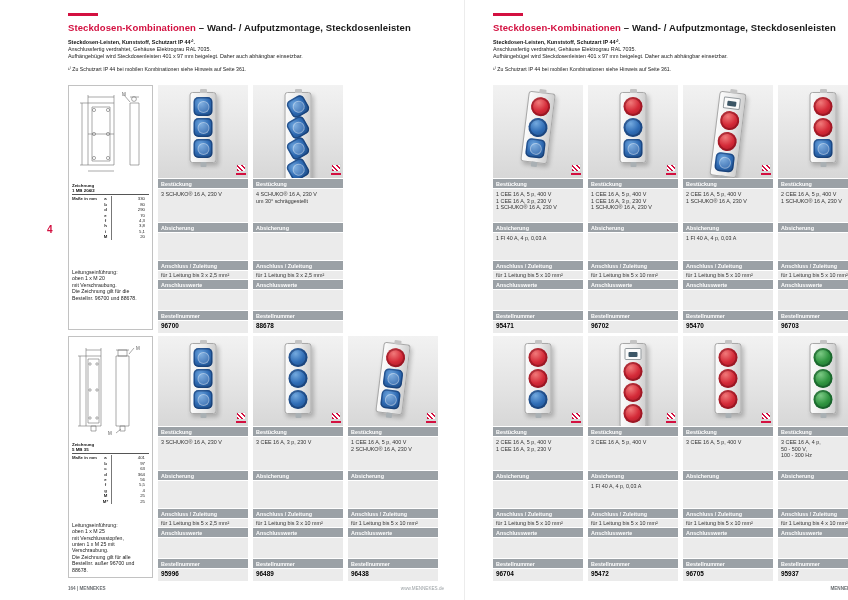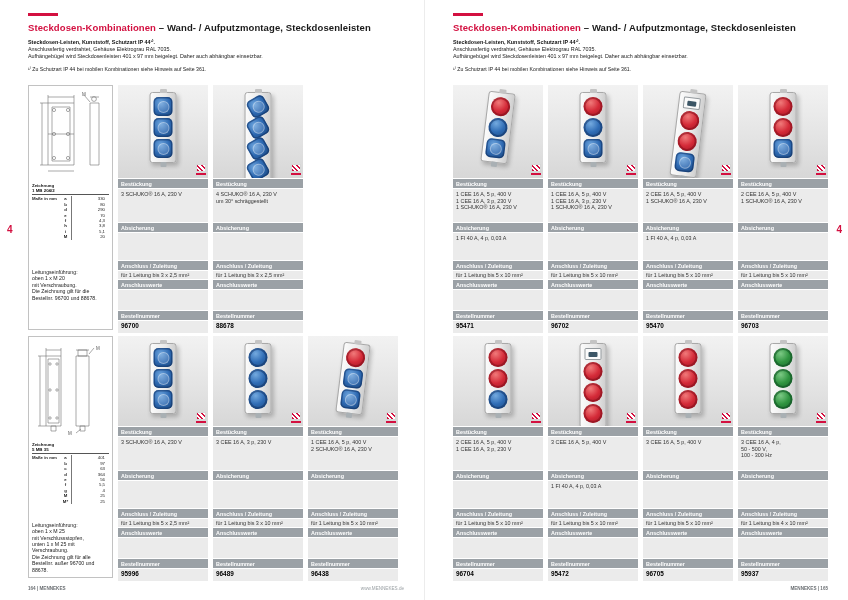--- a/index.html
+++ b/index.html
@@ -4,21 +4,21 @@
 <style>
   :root{
     --red:#d31040;
     --bar:#9ba1a6;
     --cellbg:#ebebeb;
     --ink:#333;
   }
   *{margin:0;padding:0;box-sizing:border-box;}
   html,body{width:848px;height:600px;background:#fff;overflow:hidden;
     font-family:"Liberation Sans", sans-serif;color:var(--ink);}
-  .sheet{position:relative;width:688px;height:600px;background:#fff;}
+  .sheet{position:relative;width:688px;height:600px;background:#fff;margin-left:40px;}
   .page{position:absolute;top:0;width:424px;height:600px;}
   .page-l{left:0;}
   .page-r{left:424px;border-left:1px solid #ececec;}
 
   
   .hdr{position:absolute;top:13px;left:28px;right:14px;}
   .redbar{width:30px;height:3px;background:var(--red);margin-bottom:6px;}
   .title{font-size:9.5px;font-weight:bold;letter-spacing:.1px;white-space:nowrap;}
   .title .t-red{color:var(--red);}
   .title .t-blk{color:#1a1a1a;}

